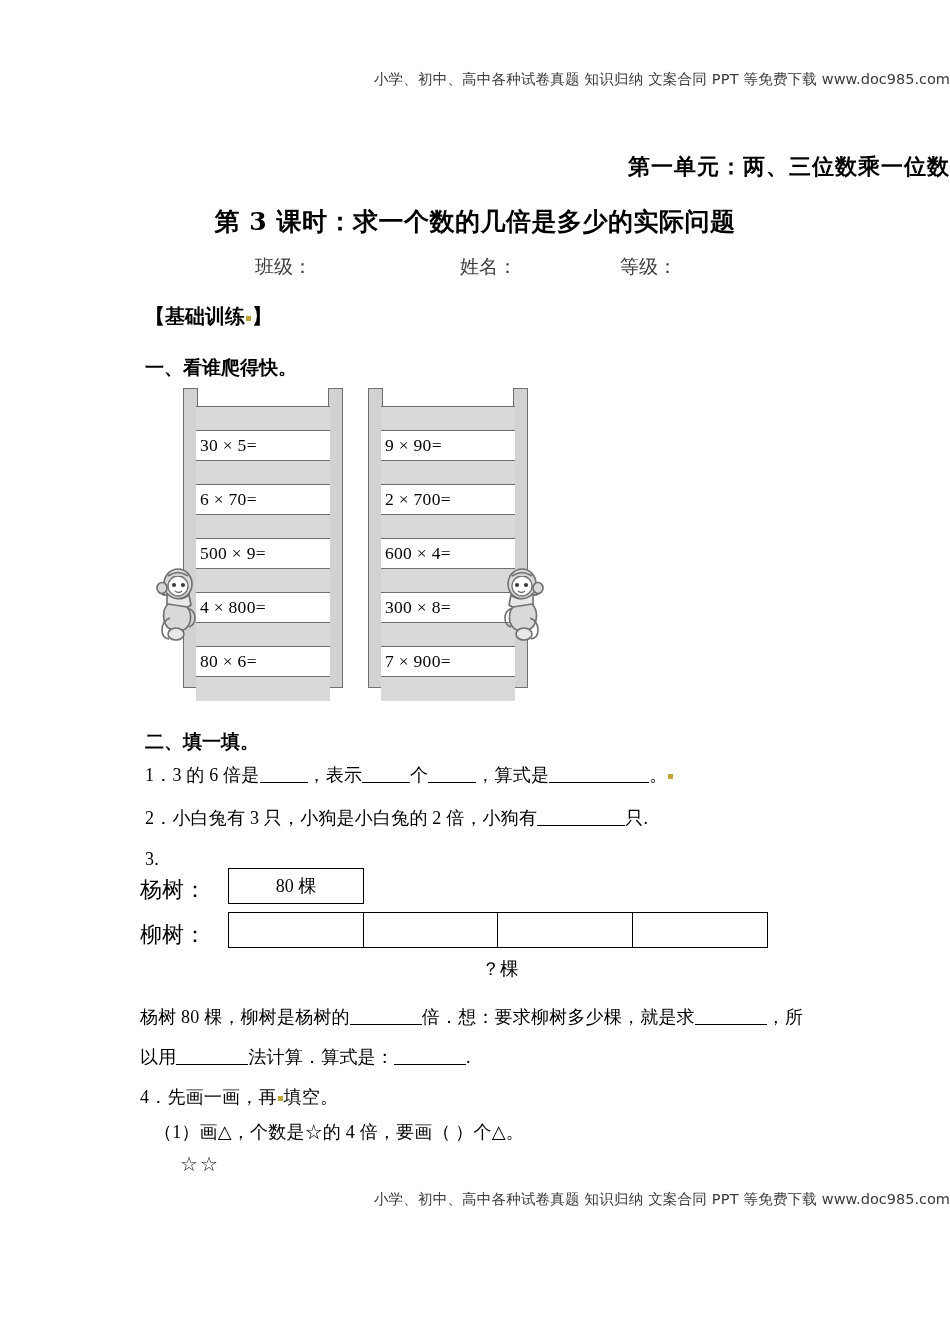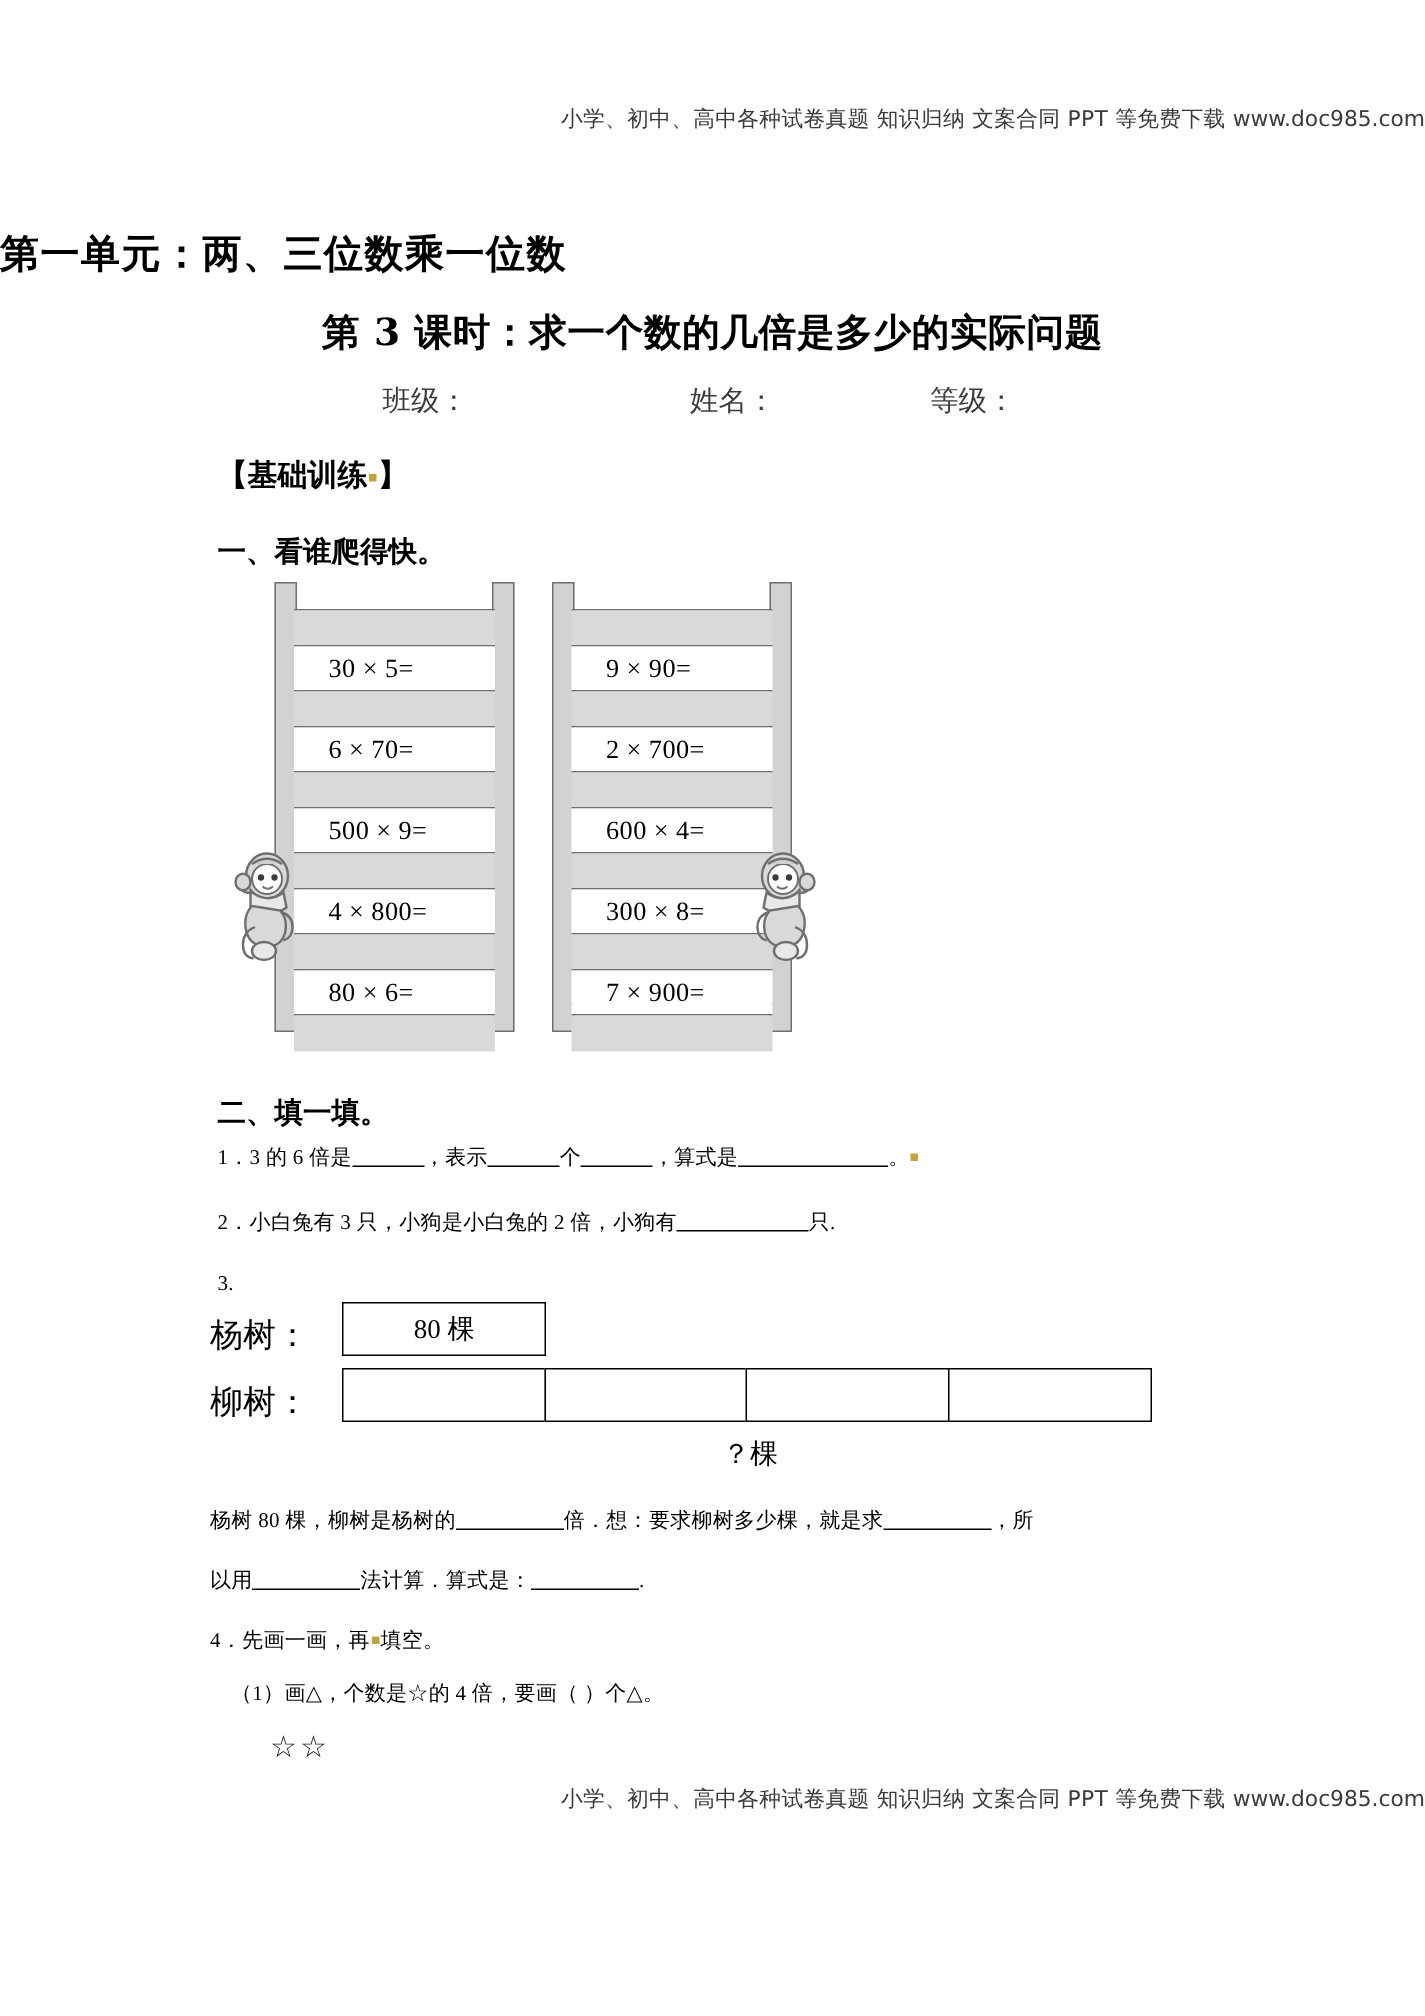--- a/index.html
+++ b/index.html
@@ -40,22 +40,22 @@
     letter-spacing: 0;
   }
   #header-watermark { top: 70px; }
   #footer-watermark { top: 1190px; }
 
   
   .title-1 {
     position: absolute;
     left: 0; width: 950px;
     top: 152px;
-    text-align: left;
-    font-size: 26px;
+    text-align: right;
+    font-size: 22px;
     font-weight: bold;
     font-family: "DejaVu Serif", "Liberation Serif", serif;
     letter-spacing: 1px;
   }
   .title-2 {
     position: absolute;
     left: 0; width: 950px;
     top: 205px;
     text-align: center;
     font-size: 25px;
@@ -144,21 +144,21 @@
     border-bottom: 1.4px solid #6f6f6f;
     box-sizing: border-box;
   }
   .expr-row {
     height: 30px;
     background: #ffffff;
     border-bottom: 1.4px solid #6f6f6f;
     box-sizing: border-box;
     display: flex;
     align-items: center;
-    padding-left: 23px;
+    padding-left: 4px;
     font-size: 17.5px;
     font-family: "Liberation Serif", "DejaVu Serif", serif;
     white-space: nowrap;
     letter-spacing: 0.3px;
   }
   .step-last { border-bottom: none; }
 
   
   .kid {
     position: absolute;
@@ -166,21 +166,21 @@
     height: 80px;
     top: 178px;
   }
   #kid-left  { left: 4px; }
   #kid-right { left: 348px; transform: scaleX(-1); }
 
   
   .qline {
     position: absolute;
     left: 145px;
-    font-size: 14px;
+    font-size: 18px;
     white-space: nowrap;
     letter-spacing: 0.2px;
   }
   #q2-item1 { top: 763px; }
   #q2-item2 { top: 806px; }
   #q2-item3 { top: 849px; }
   #q3-text-1 { top: 1005px; left: 140px; }
   #q3-text-2 { top: 1045px; left: 140px; }
   #q4-head   { top: 1085px; left: 140px; }
   #q4-sub1   { top: 1120px; left: 154px; }

